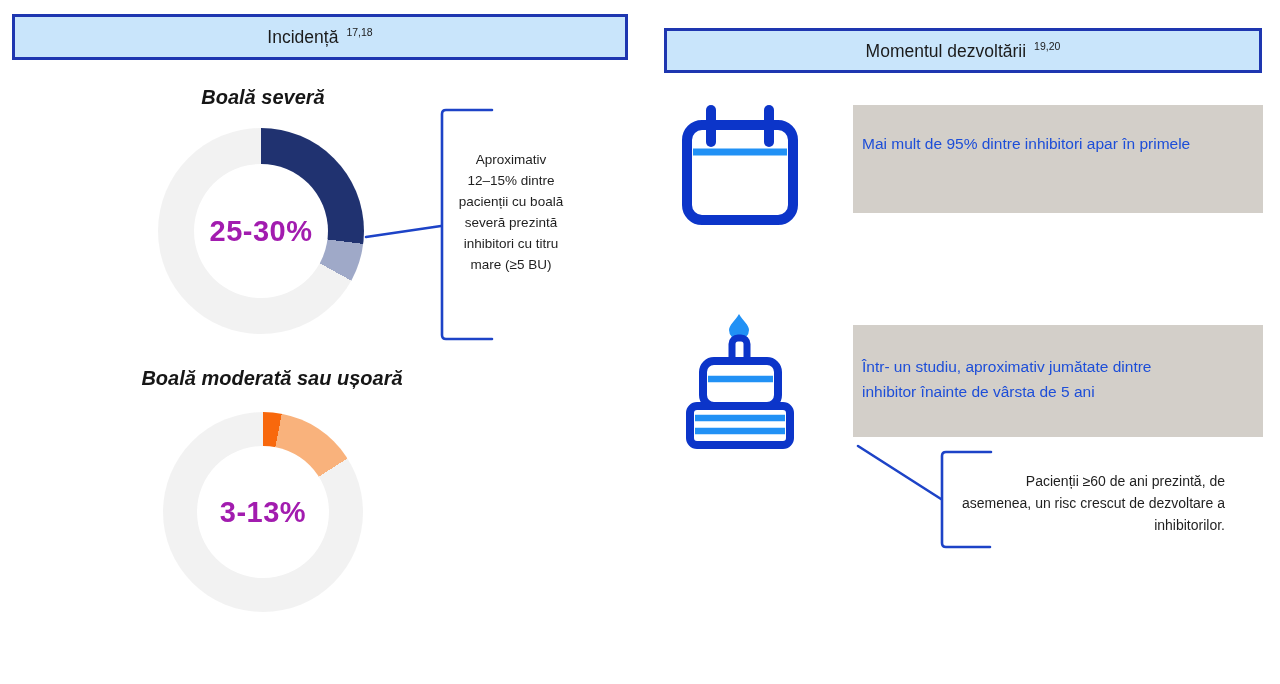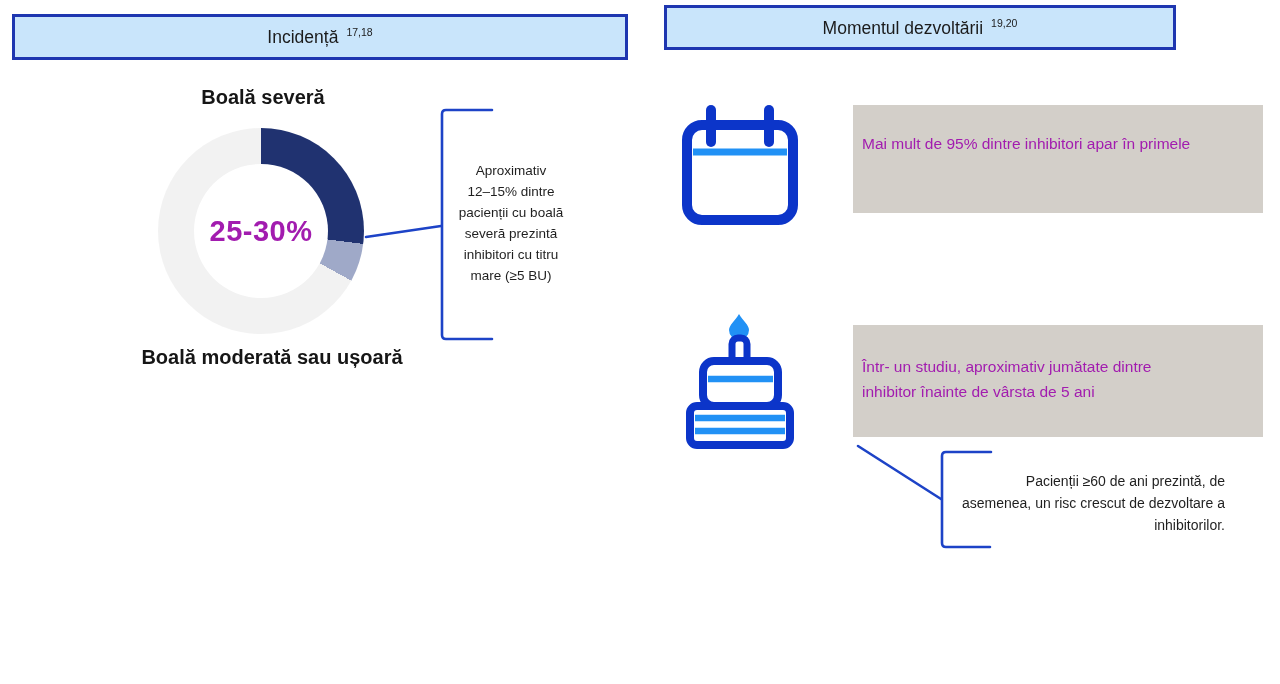--- a/index.html
+++ b/index.html
@@ -7,30 +7,30 @@
     --orange:#f8680c; --light-orange:#f9b27c; --track:#f2f2f2; --box-gray:#d3cfc9;
     --line-blue:#1d43c7; --icon-blue:#0c35c9; --icon-light-blue:#2191f5; --text-dark:#1d1d1d;
   }
   *{margin:0;padding:0;box-sizing:border-box;}
   body{background:#ffffff;font-family:"Liberation Sans",sans-serif;color:var(--text-dark);}
   .canvas{position:relative;width:1280px;height:684px;background:#ffffff;overflow:hidden;}
   .header-box{position:absolute;background:var(--header-fill);border:3px solid var(--header-border);
     display:flex;align-items:center;justify-content:center;font-size:17.5px;color:#1b1b1b;}
   .header-box sup{font-size:10.5px;margin-left:8px;}
   .hb-left{left:12px;top:14px;width:616px;height:46px;}
-  .hb-right{left:664px;top:5px;width:512px;height:45px;text-align:right;}
-  .donut-title{position:absolute;font-weight:700;font-size:20px;text-align:center;color:#161616;}
+  .hb-right{left:664px;top:28px;width:598px;height:45px;text-align:right;}
+  .donut-title{position:absolute;font-weight:700;font-size:20px;text-align:center;color:#161616;font-style:italic;}
   .donut{position:absolute;border-radius:50%;}
   .donut .hole{position:absolute;background:#ffffff;border-radius:50%;
     display:flex;align-items:center;justify-content:center;}
   .pct{font-weight:700;font-size:29px;color:#a21caf;letter-spacing:.5px;}
   .overlay{position:absolute;left:0;top:0;width:1280px;height:684px;pointer-events:none;}
   .blue-line{stroke:var(--line-blue);stroke-width:2.6;fill:none;stroke-linecap:round;}
   .callout{position:absolute;text-align:center;font-size:13.5px;line-height:21px;color:#1f1f1f;}
-  .graybox{position:absolute;background:var(--box-gray);font-size:15.5px;line-height:24.5px;color:#a21caf;}
+  .graybox{position:absolute;background:var(--box-gray);font-size:15.5px;line-height:24.5px;color:#1d4ed8;}
   .graybox .inner{padding-left:9px;padding-right:6px;}
   .gb1 .inner{padding-top:27px;}
   .gb2 .inner{padding-top:30px;}
   .age-callout{position:absolute;text-align:right;font-size:14px;line-height:22px;color:#1f1f1f;}
   .icon{position:absolute;}
   .icon .dk{stroke:var(--icon-blue);}
   .icon .lt{stroke:var(--icon-light-blue);}
 </style>
 </head>
 <body>
@@ -44,30 +44,35 @@
     <span><span>Momentul dezvoltării</span><sup>19,20</sup></span>
   </div>
 
   <div class="donut-title" style="left:133px;top:86px;width:260px;">Boală severă</div>
   <div class="donut" style="left: 158px; top: 128px; width: 206px; height: 206px; background: conic-gradient(rgb(32, 50, 112) 0%, rgb(32, 50, 112) 27%, rgb(159, 169, 200) 27%, rgb(159, 169, 200) 33%, rgb(242, 242, 242) 33%, rgb(242, 242, 242) 100%);">
     <div class="hole" style="inset:36px;">
       <span class="pct">25-30%</span>
     </div>
   </div>
 
-  <div class="donut-title" style="left:112px;top:346px;width:320px;">Boală moderată sau ușoară</div>
+  <div class="donut-title" style="left:112px;top:367px;width:320px;">Boală moderată sau ușoară</div>
+  <div class="donut" style="left: 163px; top: 412px; width: 200px; height: 200px; background: conic-gradient(rgb(248, 104, 12) 0%, rgb(248, 104, 12) 3%, rgb(249, 178, 124) 3%, rgb(249, 178, 124) 16%, rgb(242, 242, 242) 16%, rgb(242, 242, 242) 100%);">
+    <div class="hole" style="inset:34px;">
+      <span class="pct">3-13%</span>
+    </div>
+  </div>
 
   <svg class="overlay" viewBox="0 0 1280 684">
     <line class="blue-line" x1="366" y1="237" x2="441" y2="226"></line>
     <path class="blue-line" d="M492 110 L446 110 Q442 110 442 114 L442 335 Q442 339 446 339 L492 339"></path>
     <line class="blue-line" x1="858" y1="446" x2="941" y2="499"></line>
     <path class="blue-line" d="M991 452 L946 452 Q942 452 942 456 L942 543 Q942 547 946 547 L990 547"></path>
   </svg>
 
-  <div class="callout" style="left:444px;top:160px;width:134px;">
+  <div class="callout" style="left:444px;top:149px;width:134px;">
     <div>Aproximativ</div>
     <div>12–15% dintre</div>
     <div>pacienții cu boală</div>
     <div>severă prezintă</div>
     <div>inhibitori cu titru</div>
     <div>mare (≥5 BU)</div>
   </div>
 
   <svg class="icon" style="left:680px;top:104px;" width="120" height="124" viewBox="0 0 120 124">
     <rect class="dk" x="7" y="21" width="106" height="95" rx="15" fill="#ffffff" stroke-width="10"></rect>

